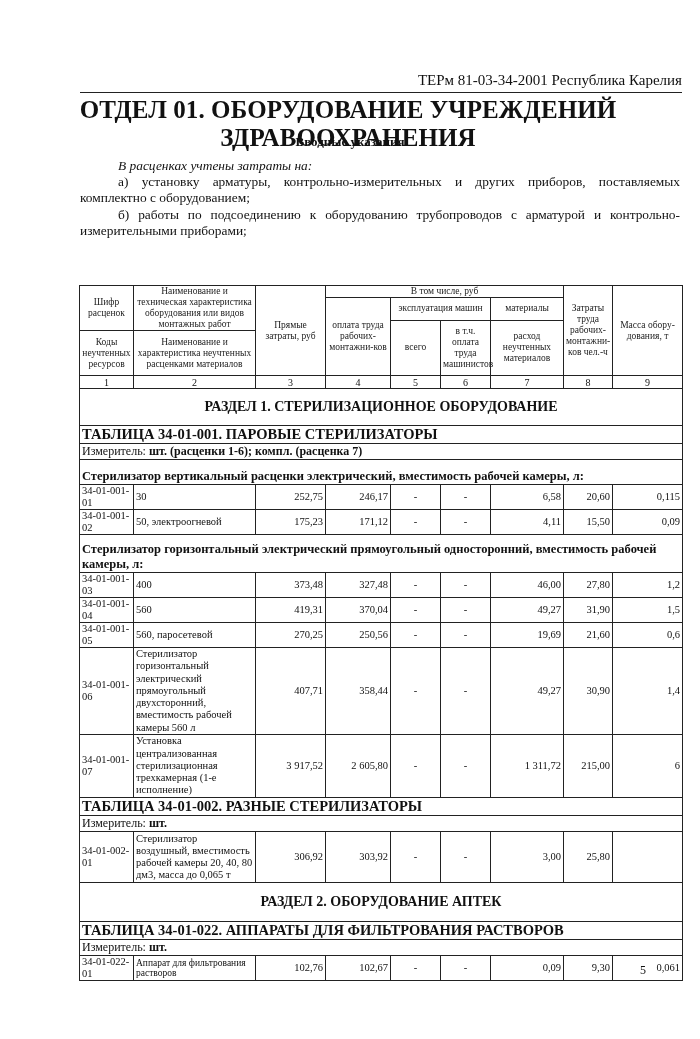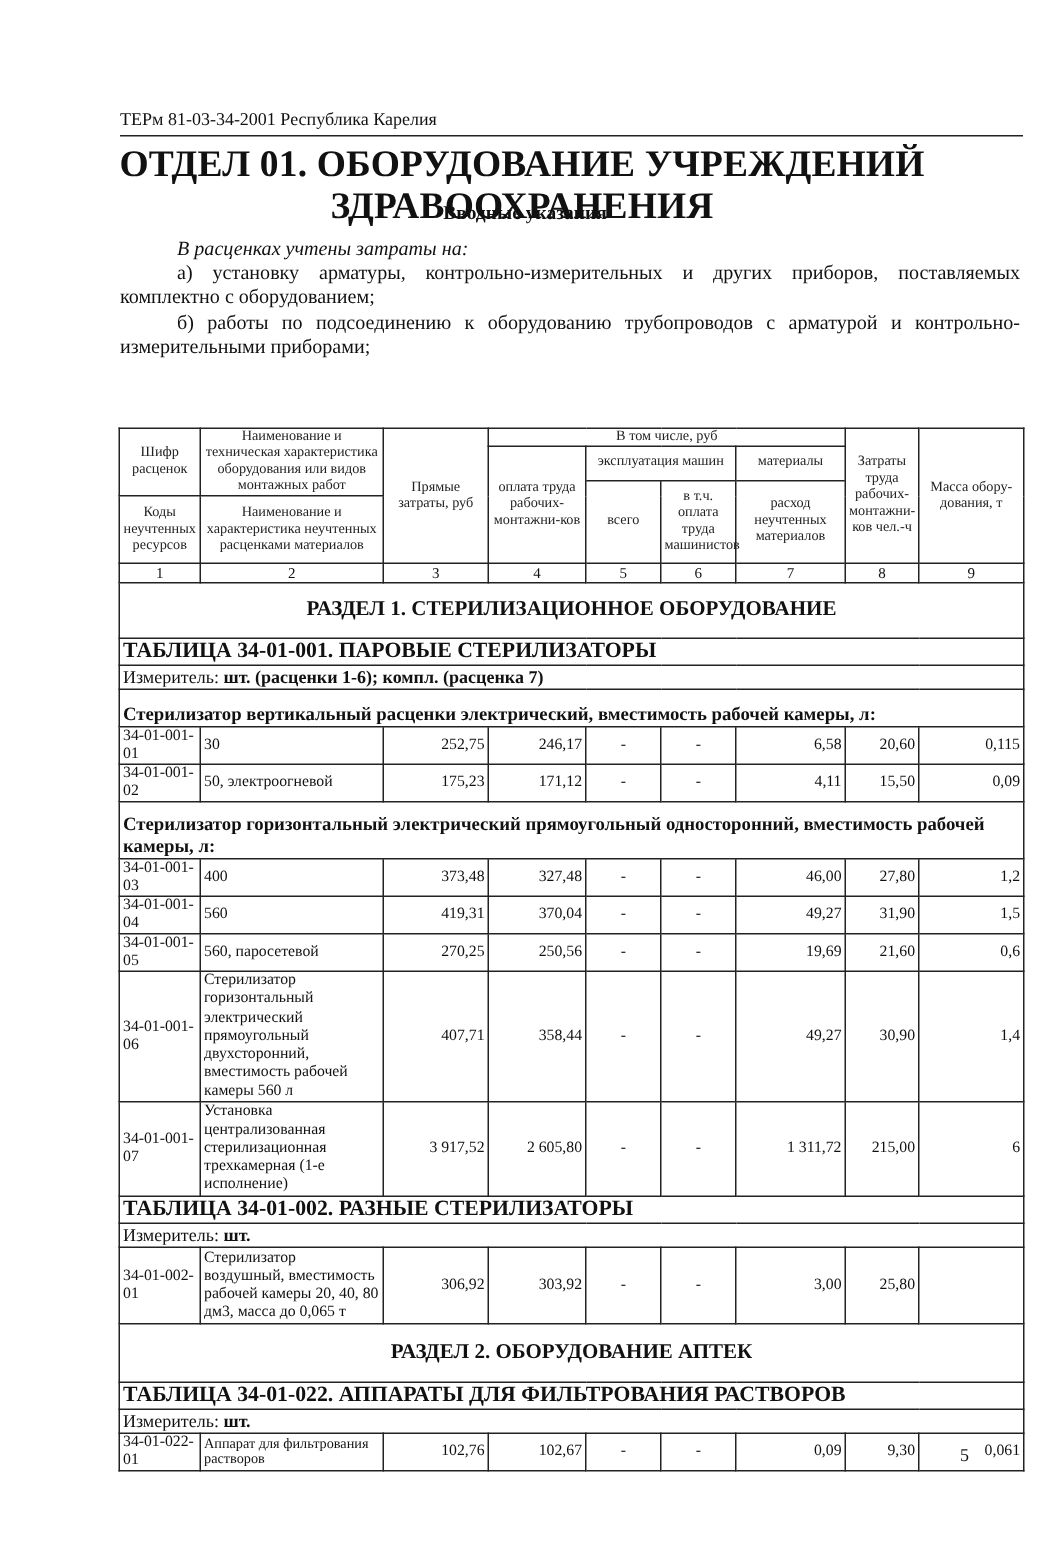--- a/index.html
+++ b/index.html
@@ -1,19 +1,19 @@
 <!DOCTYPE html>
 <html><head>
   <meta charset="utf-8">
   <style>
     html, body { margin:0; padding:0; background:#ffffff; }
     body { width:700px; height:1039px; position:relative; overflow:hidden;
            font-family:"Liberation Serif", serif; color:#111; }
-    .runhead { position:absolute; left:80px; top:72px; width:602px; text-align:left;
-               font-size:12px; padding-bottom:3px; border-bottom:1px solid #222; }
+    .runhead { position:absolute; left:80px; top:72px; width:602px; text-align:right;
+               font-size:15px; padding-bottom:3px; border-bottom:1px solid #222; }
     .title { position:absolute; left:0; top:96px; width:696px; text-align:center;
              font-weight:bold; font-size:25px; letter-spacing:0.1px; }
     .subtitle { position:absolute; left:0; top:134px; width:700px; text-align:center;
                 font-weight:bold; font-size:13px; }
     .intro { position:absolute; left:80px; top:158px; width:600px; font-size:13.4px; line-height:16.2px; }
     .intro p { margin:0; text-align:justify; text-indent:38px; }
     .intro p.first { text-indent:38px;font-style:italic; }
     table.main { position:absolute; left:79px; top:285px; width:603px; border-collapse:collapse;
                  font-size:10px; table-layout:fixed; }
     table.main td { border:1px solid #222; padding:0 2px; vertical-align:middle; }

